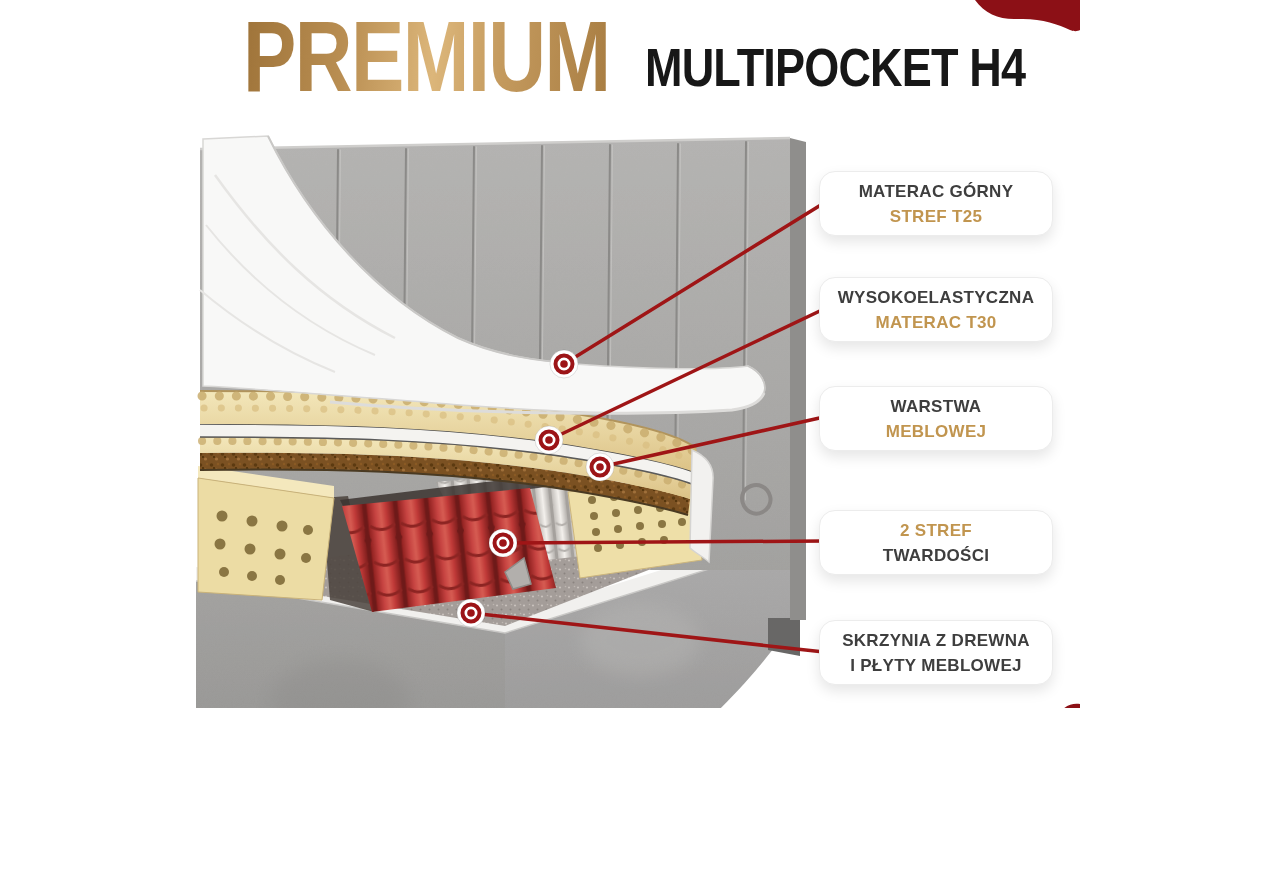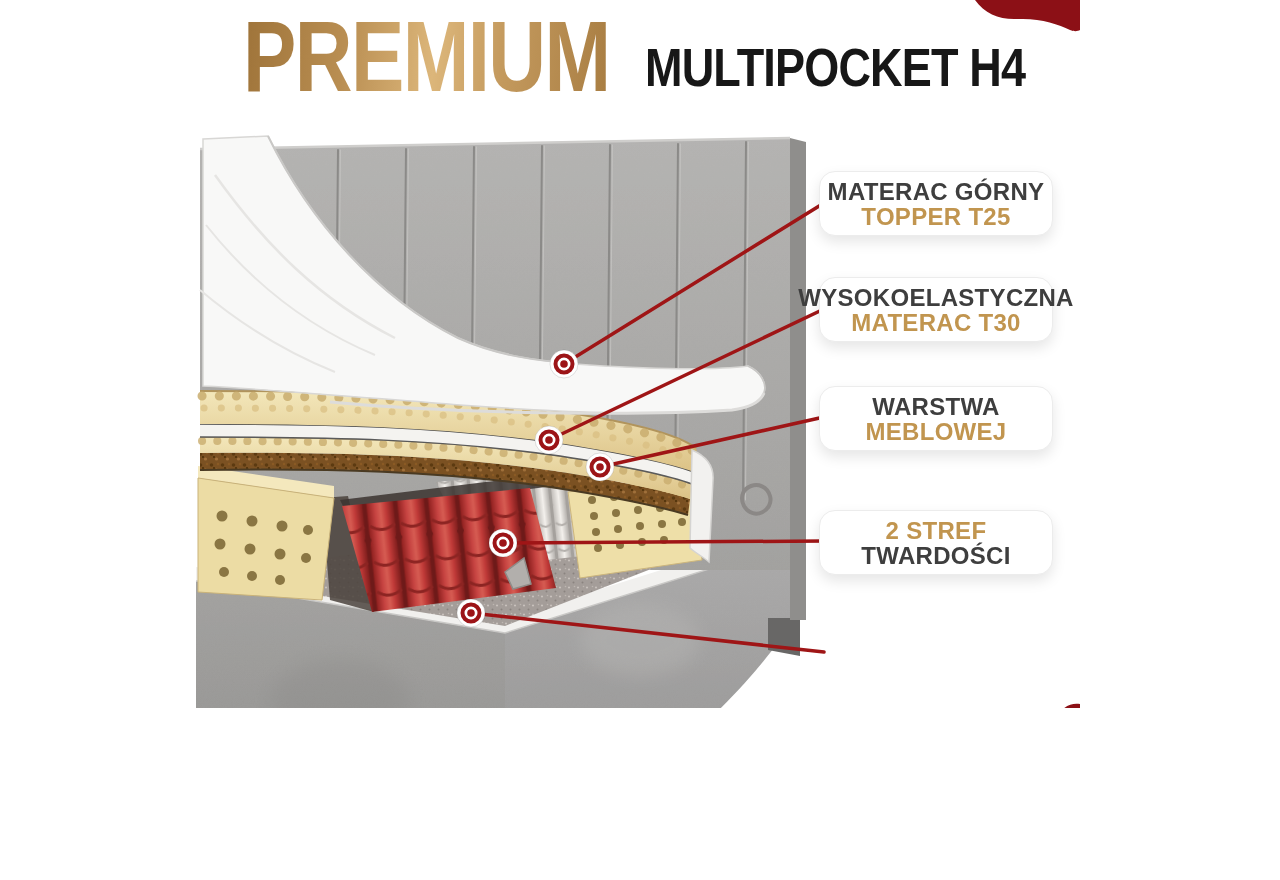--- a/index.html
+++ b/index.html
@@ -9,21 +9,21 @@
   .brand{position:absolute;left:243px;top:6px;font-size:100px;line-height:1;font-weight:bold;
          letter-spacing:-2px;transform:scaleX(0.80);transform-origin:left top;
          background:linear-gradient(98deg,#9e7339 0%,#b98e52 28%,#dcb67a 52%,#c49a5e 70%,#a87d42 100%);
          -webkit-background-clip:text;background-clip:text;color:transparent;}
   .model{position:absolute;left:645px;top:41px;font-size:53px;line-height:1;font-weight:bold;
          letter-spacing:-1px;transform:scaleX(0.85);transform-origin:left top;color:#171717;}
   
   .callout{position:absolute;left:819px;width:232px;height:63px;background:#ffffff;border:1px solid #ececec;
            border-radius:16px;box-shadow:0 6px 14px rgba(0,0,0,0.10);display:flex;flex-direction:column;
            align-items:center;justify-content:center;text-align:center;z-index:5;}
-  .callout .l{font-size:24px;font-weight:bold;line-height:25px;letter-spacing:.3px;}
+  .callout .l{font-size:17px;font-weight:bold;line-height:25px;letter-spacing:.3px;}
   .dark{color:#3e3e3e;}
   .gold{color:#c1954f;}
   svg{position:absolute;left:0;top:0;pointer-events:none;}
 </style>
 </head>
 <body>
 
 <div class="stage">
 
   <div class="brand">PREMIUM</div>
@@ -280,28 +280,32 @@
     <path d="M740,880 C790,860 850,854 900,860 C940,865 963,872 985,872 C1010,872 1025,845 1036,805
              C1046,768 1050,734 1058,716 C1064,705 1072,703 1080,704 L1080,880 Z" fill="#8c1016"></path>
     <g fill="none" stroke="#7c7c7c" stroke-width="5.5" stroke-linecap="round" stroke-dasharray="15 13">
       <path d="M942,882 C958,842 986,806 1022,790 C1034,785 1042,781 1048,779"></path>
       <path d="M676,882 C708,868 746,866 780,880"></path>
     </g>
   </svg>
 
   <div class="callout" style="top:171px">
     <div class="l dark">MATERAC GÓRNY</div>
-    <div class="l gold">TOPPER T25</div>
+    <div class="l gold">STREF T25</div>
   </div>
   <div class="callout" style="top:277px">
     <div class="l dark">WYSOKOELASTYCZNA</div>
     <div class="l gold">MATERAC T30</div>
   </div>
   <div class="callout" style="top:386px">
     <div class="l dark">WARSTWA</div>
     <div class="l gold">MEBLOWEJ</div>
   </div>
   <div class="callout" style="top:510px">
     <div class="l gold">2 STREF</div>
     <div class="l dark">TWARDOŚCI</div>
   </div>
+  <div class="callout" style="top:620px">
+    <div class="l dark">SKRZYNIA Z DREWNA</div>
+    <div class="l dark">I PŁYTY MEBLOWEJ</div>
+  </div>
 
 </div>
 
 </body></html>

